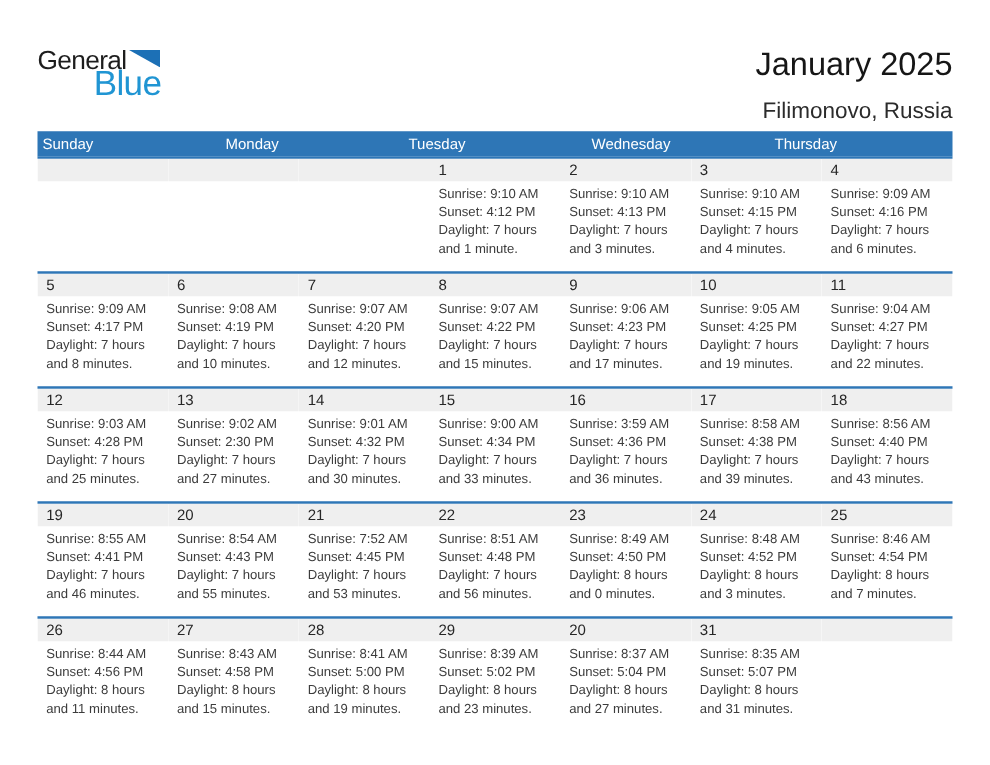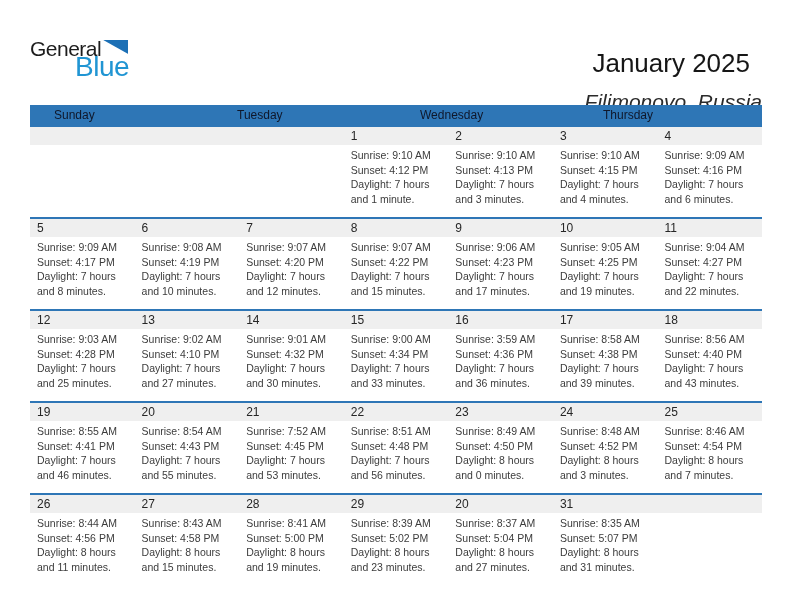--- a/index.html
+++ b/index.html
@@ -9,26 +9,26 @@
   }
   
   .logo{position:absolute;left:30px;top:38px;width:120px;}
   .logo-top{display:flex;align-items:flex-start;}
   .logo-general{font-size:21px;color:#1d1d1d;letter-spacing:-0.5px;line-height:21px;}
   .logo-triangle{width:25px;height:14px;margin-left:2px;margin-top:2px;background:#1c70b6;
     clip-path:polygon(0 0,100% 0,100% 100%);}
   .logo-blue{font-size:28px;color:#2095d3;letter-spacing:-0.5px;line-height:19px;margin-left:45px;margin-top:-2px;}
   
   .title-block{position:absolute;right:30px;top:36px;text-align:right;}
-  .month-title{font-size:26px;color:#161616;line-height:30px;font-weight:normal;margin:12px;}
-  .location{font-size:21px;color:#2b2b2b;margin-top:12px;font-style:italic;}
+  .month-title{font-size:26px;color:#161616;line-height:30px;font-weight:normal;margin:0;}
+  .location{font-size:18px;color:#2b2b2b;margin-top:12px;}
   
   .calendar{position:absolute;left:30px;top:105px;width:732px;}
   .weekday-row{display:flex;background:#2e76b6;height:20px;}
-  .weekday{flex:1;color:#0f172a;font-size:12px;line-height:20px;padding-left:24px;box-sizing:border-box;}
+  .weekday{flex:1;color:#ffffff;font-size:12px;line-height:20px;padding-left:4px;box-sizing:border-box;}
   .week{display:flex;height:92px;border-top:2px solid #2e76b6;box-sizing:border-box;}
   .day{flex:1;overflow:hidden;}
   .num{height:18px;background:#efefef;font-size:12px;line-height:18px;color:#262626;padding-left:7px;box-sizing:border-box;}
   .lines{padding:3px 2px 0 7px;font-size:10.5px;line-height:14.5px;color:#3c3c3c;}
 </style>
 </head>
 <body>
 
 <div class="page">
 
@@ -41,20 +41,21 @@
   </div>
 
   <div class="title-block">
     <h1 class="month-title">January 2025</h1>
     <div class="location">Filimonovo, Russia</div>
   </div>
 
   <div class="calendar">
     <div class="weekday-row">
         <div class="weekday">Sunday</div>
+        <div class="weekday">Monday</div>
         <div class="weekday">Tuesday</div>
         <div class="weekday">Wednesday</div>
         <div class="weekday">Thursday</div>
       </div>
     <div id="weeks-container">
         <div class="week">
           <div class="day">
             <div class="num"></div>
           </div>
           <div class="day">
@@ -172,21 +173,21 @@
               <div>Sunrise: 9:03 AM</div>
               <div>Sunset: 4:28 PM</div>
               <div>Daylight: 7 hours</div>
               <div>and 25 minutes.</div>
             </div>
           </div>
           <div class="day">
             <div class="num">13</div>
             <div class="lines">
               <div>Sunrise: 9:02 AM</div>
-              <div>Sunset: 4:10 PM</div>
+              <div>Sunset: 2:30 PM</div>
               <div>Daylight: 7 hours</div>
               <div>and 27 minutes.</div>
             </div>
           </div>
           <div class="day">
             <div class="num">14</div>
             <div class="lines">
               <div>Sunrise: 9:01 AM</div>
               <div>Sunset: 4:32 PM</div>
               <div>Daylight: 7 hours</div>

